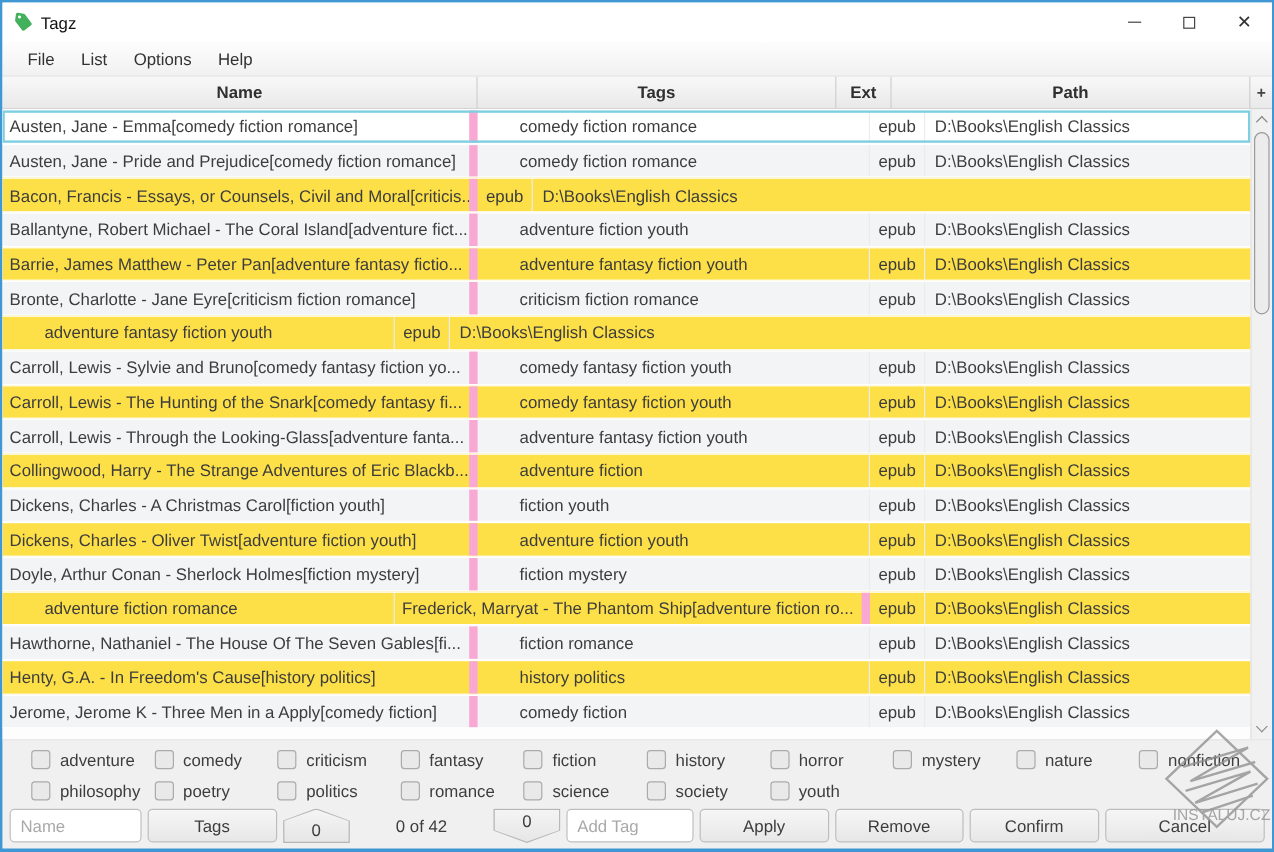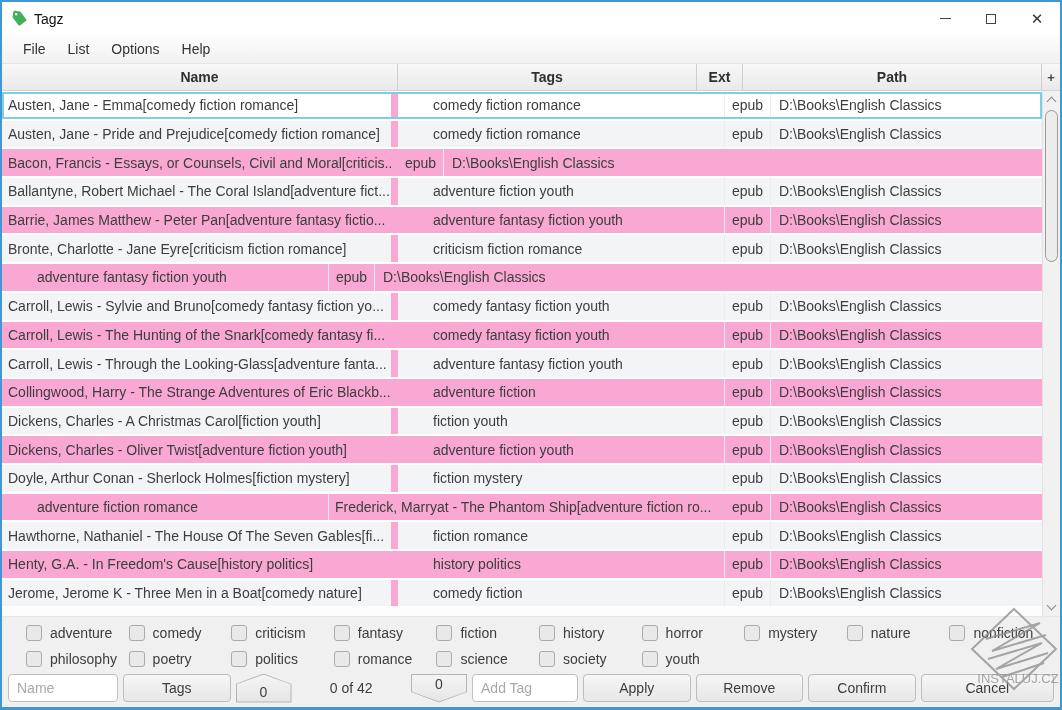--- a/index.html
+++ b/index.html
@@ -22,21 +22,21 @@
   .menubar { height:29px; background:linear-gradient(#fdfdfd,#f1f1f1); display:flex; align-items:center; padding-left:10px; flex:0 0 auto; border-bottom:1px solid #e4e4e4; }
   .menu-item { padding:0 11px; font-size:14px; color:#333; height:100%; display:flex; align-items:center; }
   
   .thead { height:27px; display:flex; background:linear-gradient(#f8f8f8,#e9e9e9); border-bottom:1px solid #d3d3d3; flex:0 0 auto; }
   .th { font-size:14px; font-weight:bold; color:#2f2f2f; display:flex; align-items:center; justify-content:center; border-right:1px solid #cfcfcf; }
   .th-name { width:396px; } .th-tags { width:299px; } .th-ext { width:46px; } .th-path { flex:1; }
   .th-plus { width:18px; font-size:13px; font-weight:bold; color:#444; display:flex; align-items:center; justify-content:center; }
   
   .tbody-wrap { flex:1 1 auto; display:flex; min-height:0; }
   .rows { flex:1; overflow:hidden; background:#fdfdfd; }
-  .tr { height:28.7px; display:flex; position:relative; background:#f9a8d4; border-top:1px solid #fff; border-bottom:1px solid #fff; }
+  .tr { height:28.7px; display:flex; position:relative; background:#fde047; border-top:1px solid #fff; border-bottom:1px solid #fff; }
   .tr:nth-child(even) { background:#f3f4f6; }
   .tr.selected { background:#fff; }
   .tr.selected::after { content:''; position:absolute; inset:0; border:2px solid #7ecfe2; pointer-events:none; }
   .td { font-size:14px; color:#3d3d3d; display:flex; align-items:center; white-space:nowrap; overflow:hidden; }
   .td-name { width:396px; padding-left:6px; border-right:7px solid #f9a8d4; }
   .td-tags { width:299px; padding-left:7px; border-right:1px solid #ececec;margin-left:28px; }
   .td-ext  { width:46px; padding-left:7px; border-right:1px solid #ececec; }
   .td-path { flex:1; padding-left:8px; }
   
   .scrollbar { width:18px; background:#f1f1f1; border-left:1px solid #e0e0e0; display:flex; flex-direction:column; flex:0 0 auto; }
@@ -208,21 +208,21 @@
     <div class="td td-ext">epub</div>
     <div class="td td-path">D:\Books\English Classics</div>
   </div>
         <div class="tr">
     <div class="td td-name">Henty, G.A. - In Freedom's Cause[history politics]</div>
     <div class="td td-tags">history politics</div>
     <div class="td td-ext">epub</div>
     <div class="td td-path">D:\Books\English Classics</div>
   </div>
         <div class="tr">
-    <div class="td td-name">Jerome, Jerome K - Three Men in a Boat[comedy nature]</div>
+    <div class="td td-name">Jerome, Jerome K - Three Men in a Apply[comedy fiction]</div>
     <div class="td td-tags">comedy fiction</div>
     <div class="td td-ext">epub</div>
     <div class="td td-path">D:\Books\English Classics</div>
   </div>
       </div>
     <div class="scrollbar">
       <div class="sb-btn">
           <span class="chev chev-up"></span>
         </div>
       <div class="sb-track">

